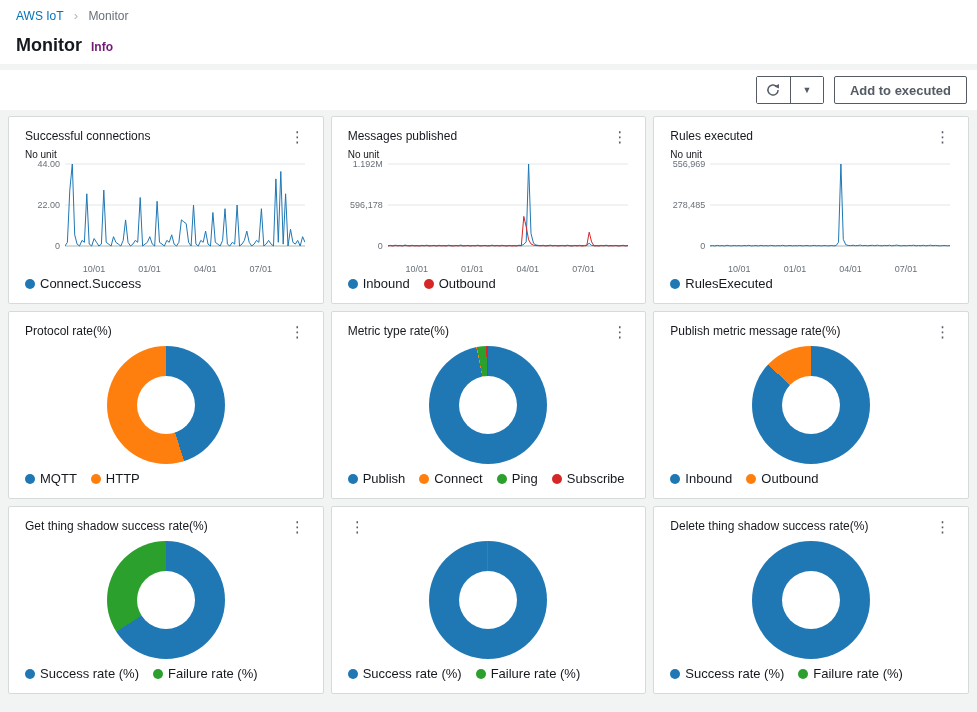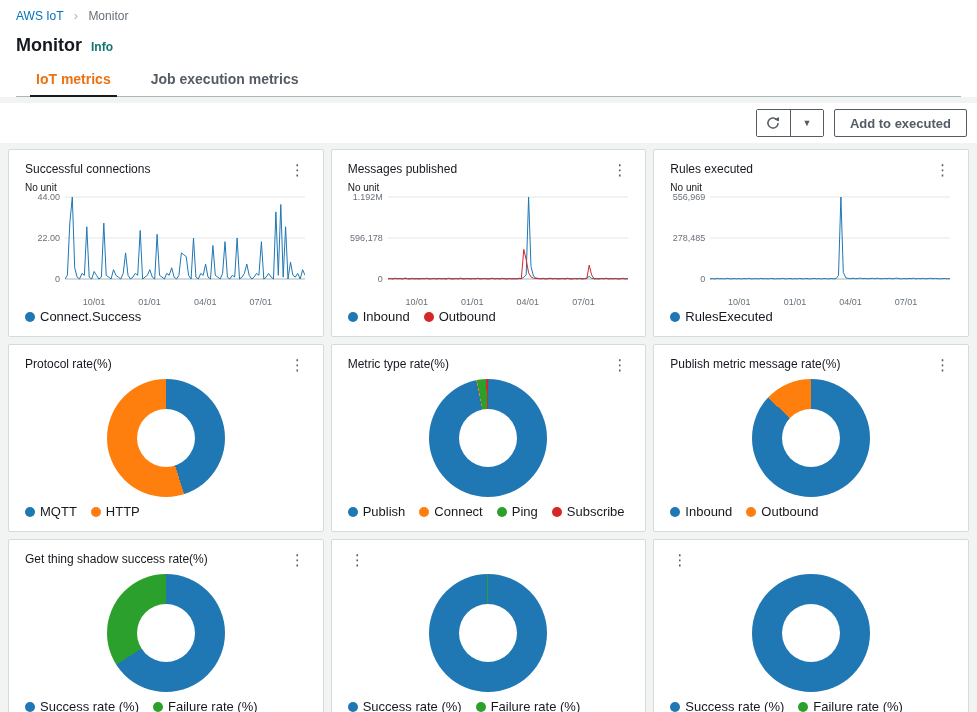--- a/index.html
+++ b/index.html
@@ -7,21 +7,21 @@
   body{background:#f2f3f3;font-family:"Liberation Sans",sans-serif;color:#16191f;}
   a{cursor:pointer;text-decoration:none;}
   
   .topbar{background:#fff;padding:6px 16px 0;}
   .breadcrumb{font-size:12px;padding:2px 0 8px;}
   .breadcrumb a{color:#0073bb;}
   .breadcrumb .sep{color:#aab7b8;margin:0 7px;font-size:13px;}
   .breadcrumb .current{color:#687078;}
   .title-row{display:flex;align-items:baseline;gap:9px;padding:4px 0 8px;}
   .title-row h1{font-size:18px;font-weight:700;color:#16191f;}
-  .info-link{font-size:12px;font-weight:700;color:#0f766e;}
+  .info-link{font-size:12px;font-weight:700;color:#701a75;}
   .tabs{display:flex;border-bottom:1px solid #aab7b8;}
   .tab{font-size:14px;font-weight:700;color:#545b64;padding:7px 20px 9px;cursor:pointer;position:relative;}
   .tab.active{color:#ec7211;}
   .tab.active::after{content:"";position:absolute;left:14px;right:14px;bottom:-1px;height:2px;background:#16191f;}
   
   .toolbar{background:#fff;margin:6px 0;padding:6px 10px;display:flex;justify-content:flex-end;align-items:center;gap:10px;}
   .range-group{display:flex;align-items:center;border:1px solid #879196;border-radius:2px;height:28px;background:#fff;}
   .range-items{display:flex;height:100%;}
   .range-item{background:none;border:none;font-family:inherit;font-size:12px;color:#545b64;padding:0 9px;cursor:pointer;}
   .cal-btn{display:flex;align-items:center;justify-content:center;height:100%;padding:0 8px;border-left:1px solid #d5dbdb;background:none;border-top:none;border-right:none;border-bottom:none;cursor:pointer;}
@@ -57,24 +57,20 @@
 <div class="app">
   <header class="topbar">
     <nav class="breadcrumb">
       <a>AWS IoT</a>
       <span class="sep">›</span>
       <span class="current">Monitor</span>
     </nav>
     <div class="title-row">
       <h1>Monitor</h1>
       <a class="info-link">Info</a>
-    </div>
-    <div class="tabs">
-      <div class="tab active">IoT metrics</div>
-      <div class="tab">Job execution metrics</div>
     </div>
   </header>
 
   <div class="toolbar">
     <div class="split">
       <button>
         <svg width="14" height="14" viewBox="0 0 16 16">
           <path d="M13.8 8a5.8 5.8 0 1 1-1.7-4.1" fill="none" stroke="#545b64" stroke-width="1.7"></path>
           <polygon points="14.8,1.2 14.8,6.4 9.6,4" fill="#545b64"></polygon>
         </svg>
@@ -290,20 +286,21 @@
           </span>
           <span class="lg-item">
             <i style="background: rgb(44, 160, 44);"></i>
             <em>Failure rate (%)</em>
           </span>
         </div>
     </section>
 
     <section class="card">
       <div class="card-head">
+        <h2>Delete thing shadow success rate(%)</h2>
         <button class="menu-btn">⋮</button>
       </div>
       <div class="chart-body pie-body">
           <div class="donut" style="background: conic-gradient(rgb(31, 119, 180) 0%, rgb(31, 119, 180) 100%, rgb(44, 160, 44) 100%, rgb(44, 160, 44) 100%);"></div>
         </div>
       <div class="legend">
           <span class="lg-item">
             <i style="background: rgb(31, 119, 180);"></i>
             <em>Success rate (%)</em>
           </span>

